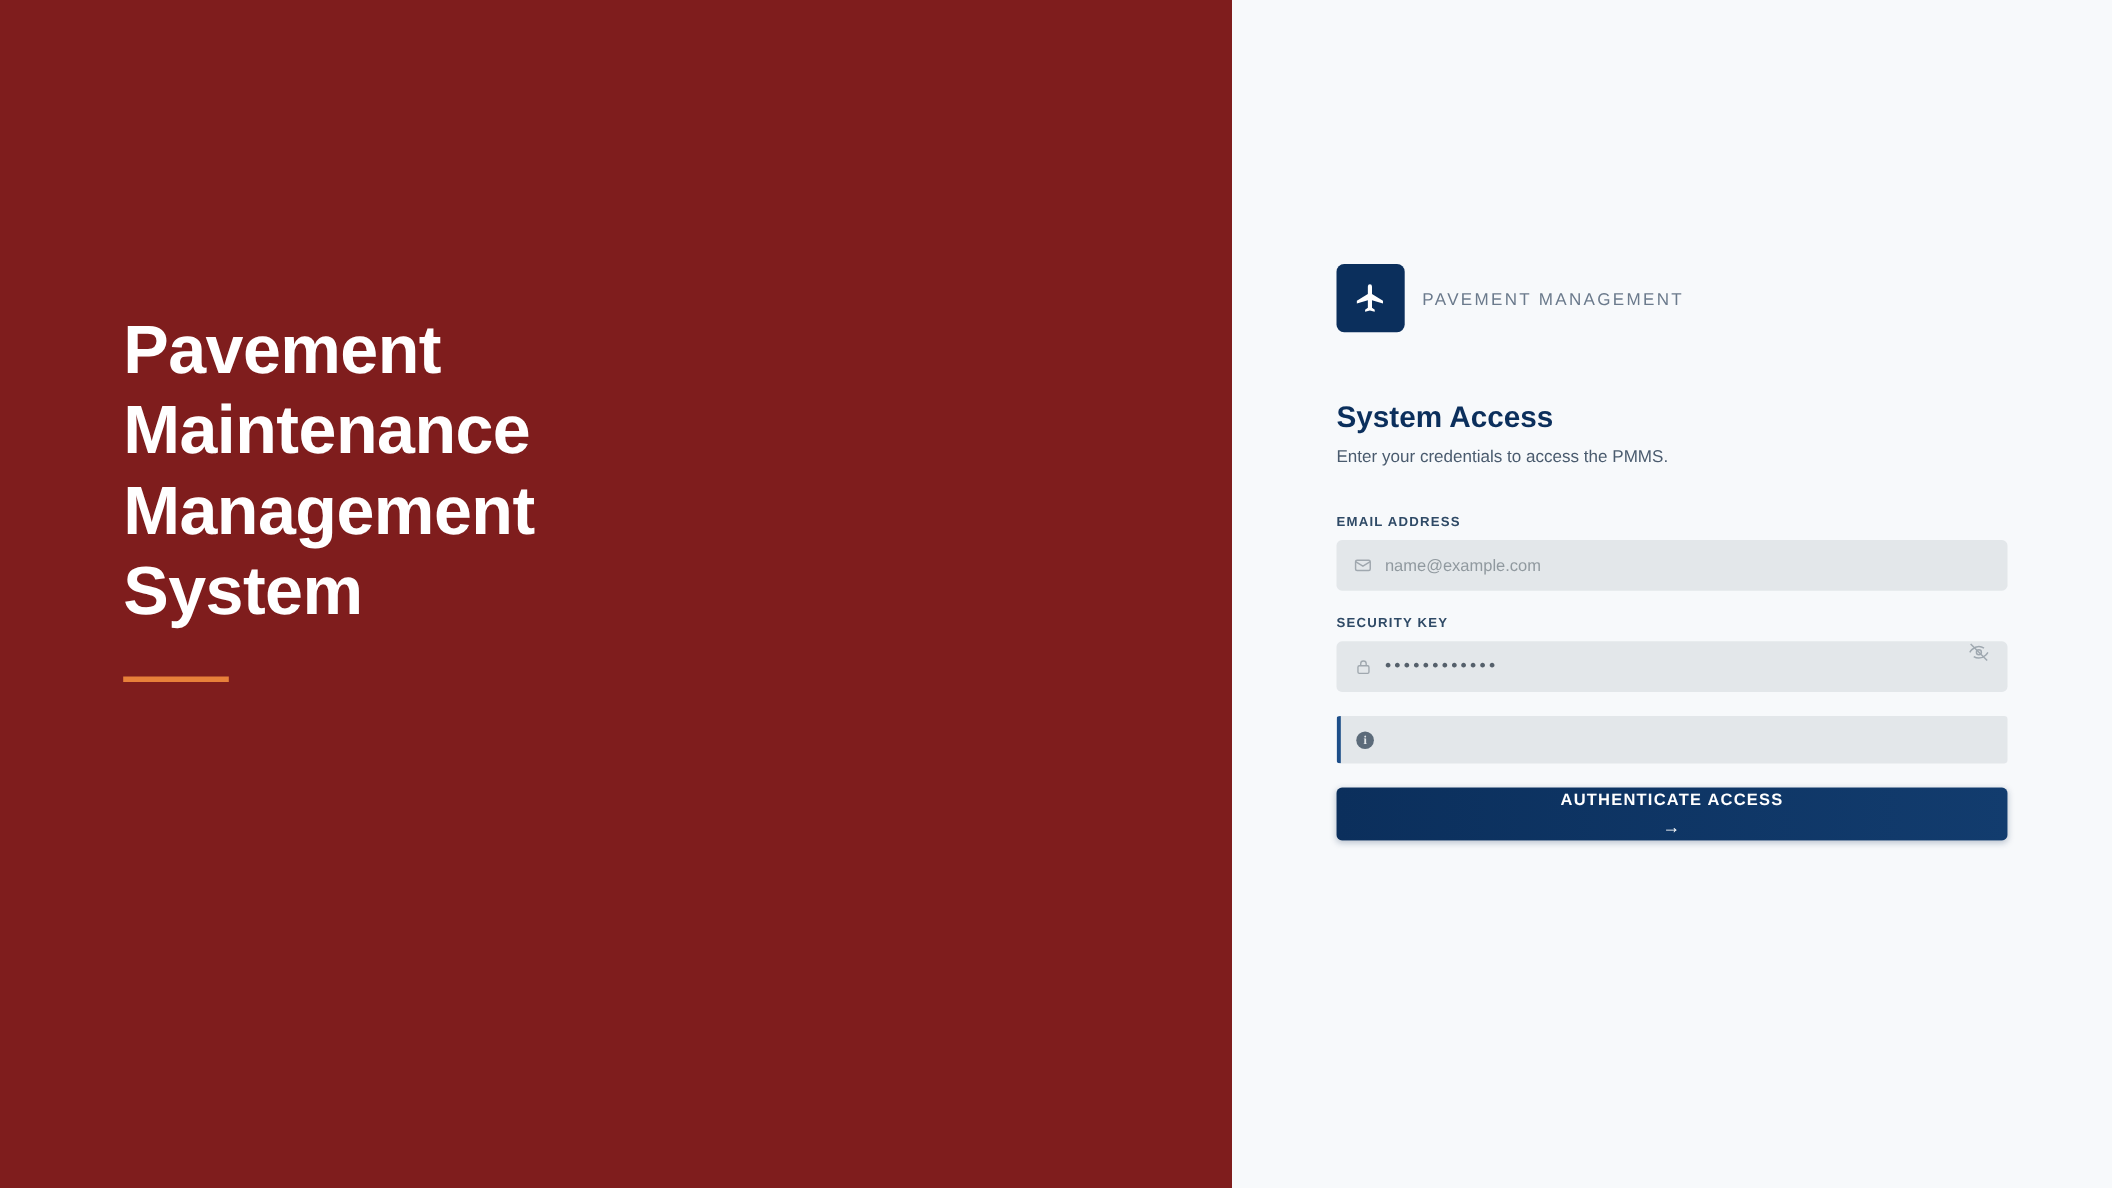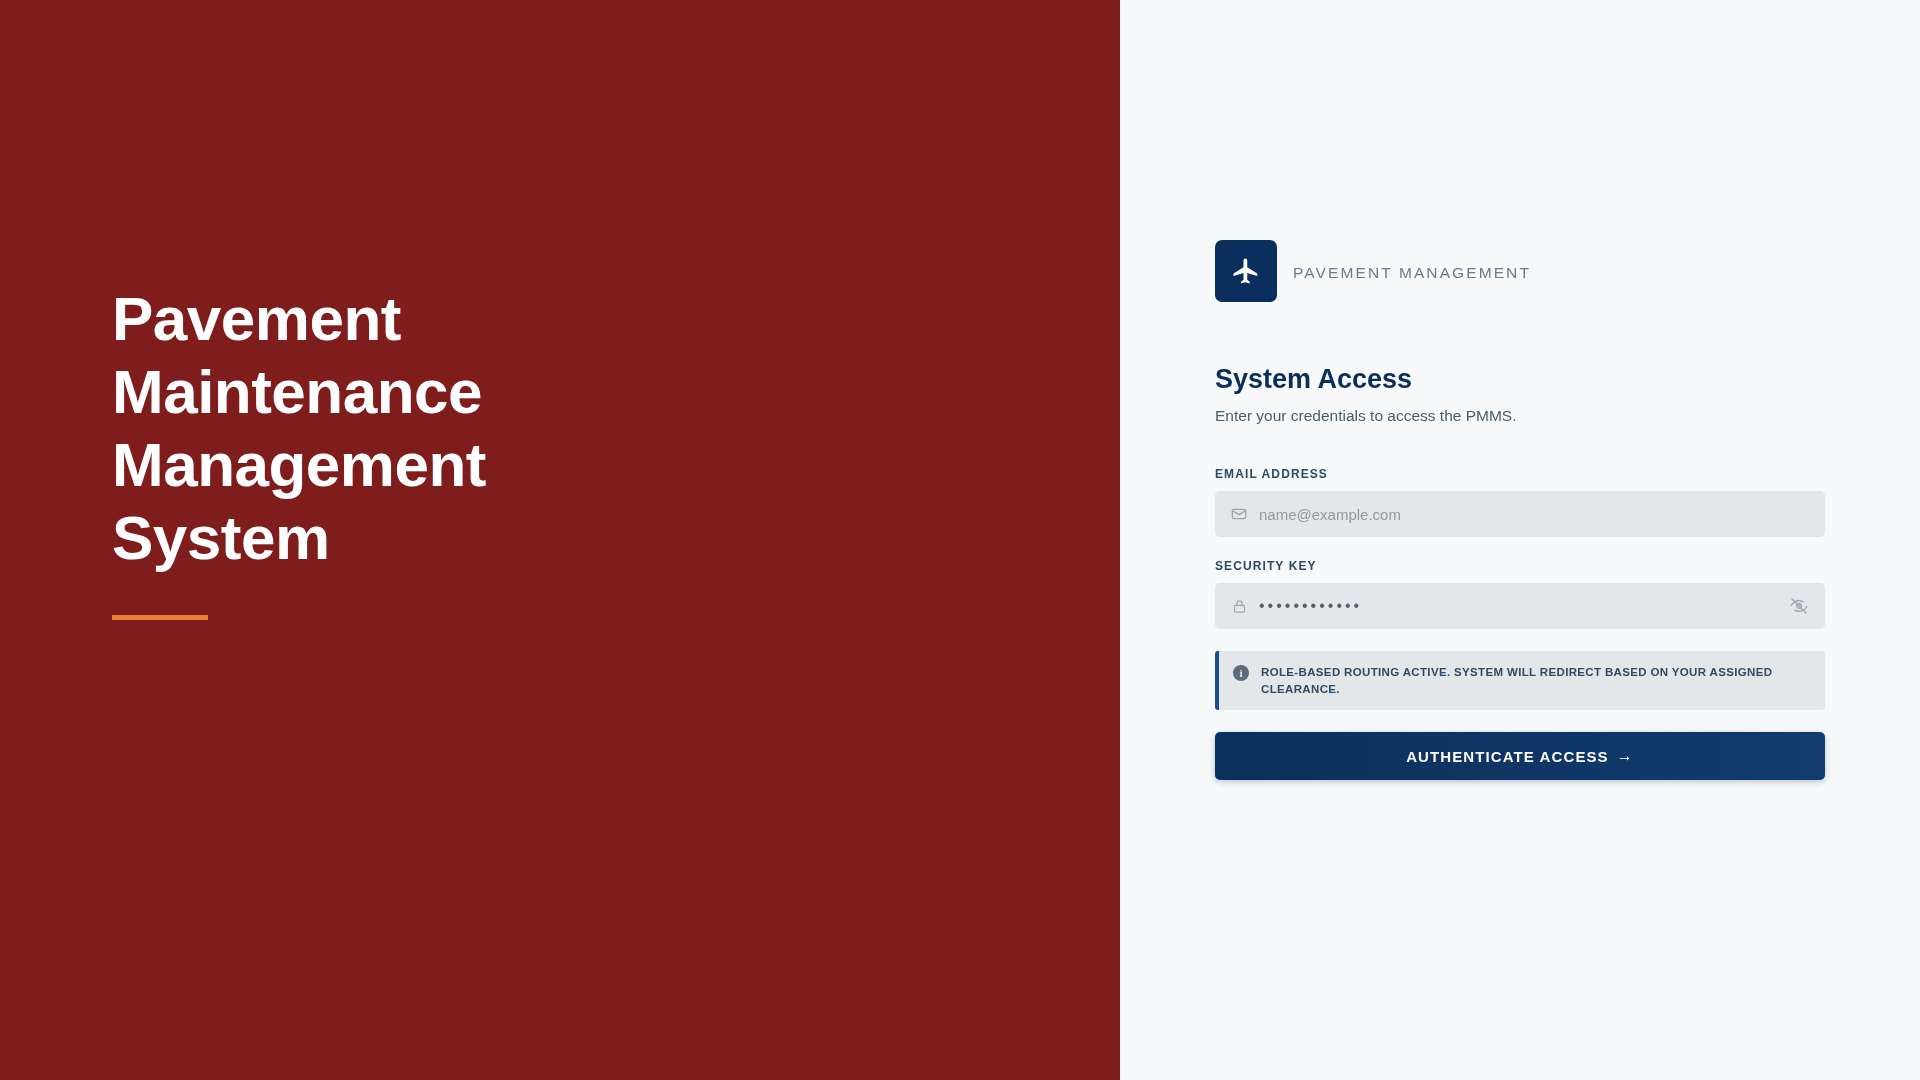--- a/index.html
+++ b/index.html
@@ -116,21 +116,20 @@
     letter-spacing: 1.1px;
     color: #2f4a66;
     margin-bottom: 10px;
   }
   .input-box {
     height: 46px;
     background: #e3e7ea;
     border: none;
     border-radius: 5px;
     display: flex;
-    align-items: center;
     padding: 0 16px;
     gap: 12px;
     margin-bottom: 22px;
   }
   .input-box .lead-icon {
     display: flex;
     align-items: center;
     justify-content: center;
     width: 16px;
     flex: 0 0 16px;
@@ -204,20 +203,21 @@
     font-family: "Liberation Sans", sans-serif;
     font-size: 15px;
     font-weight: bold;
     letter-spacing: 1.1px;
     display: flex;
     align-items: center;
     justify-content: center;
     gap: 8px;
     cursor: pointer;
     box-shadow: 0 2px 6px rgba(10,40,80,.25);
+    flex-direction: column;
   }
   .submit-btn .arrow { font-size: 16px; font-weight: normal; }
 </style>
 </head>
 <body>
 
 <div class="left-panel">
   <div class="left-inner">
     <h1 class="hero-title">Pavement
 Maintenance
@@ -269,21 +269,20 @@
           <path d="M1 12s4-7 11-7a11.5 11.5 0 0 1 6.2 1.9"></path>
           <path d="M23 12s-4 7-11 7a11.5 11.5 0 0 1-6.2-1.9"></path>
           <circle cx="12" cy="12" r="3"></circle>
           <path d="M2 2l20 20"></path>
         </svg>
       </span>
     </div>
 
     <div class="notice">
       <span class="notice-icon">i</span>
-      <span class="notice-text">ROLE-BASED ROUTING ACTIVE. SYSTEM WILL REDIRECT BASED ON YOUR ASSIGNED CLEARANCE.</span>
     </div>
 
     <button class="submit-btn">
       <span>AUTHENTICATE ACCESS</span>
       <span class="arrow">→</span>
     </button>
 
   </div>
 </div>
 

